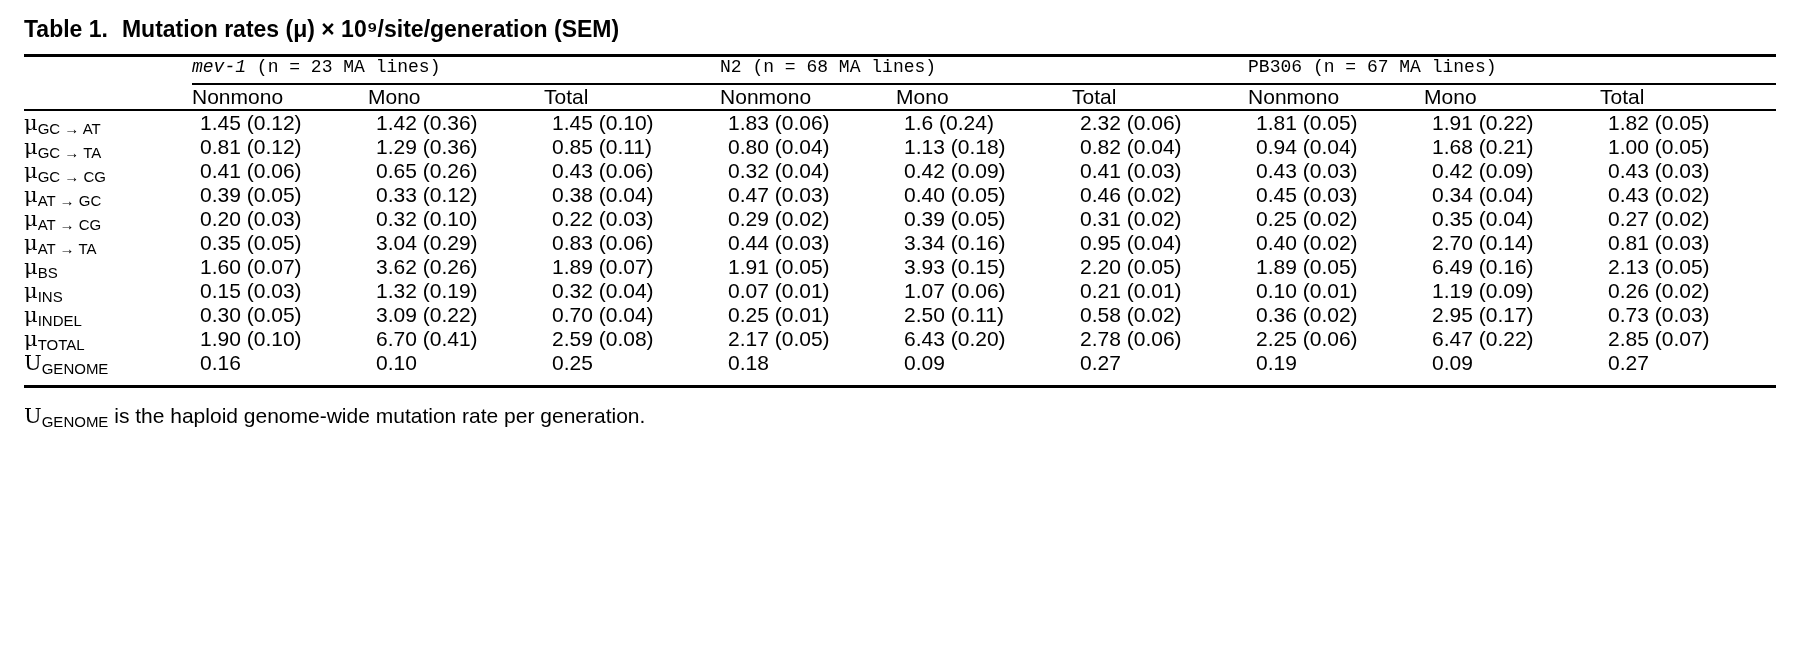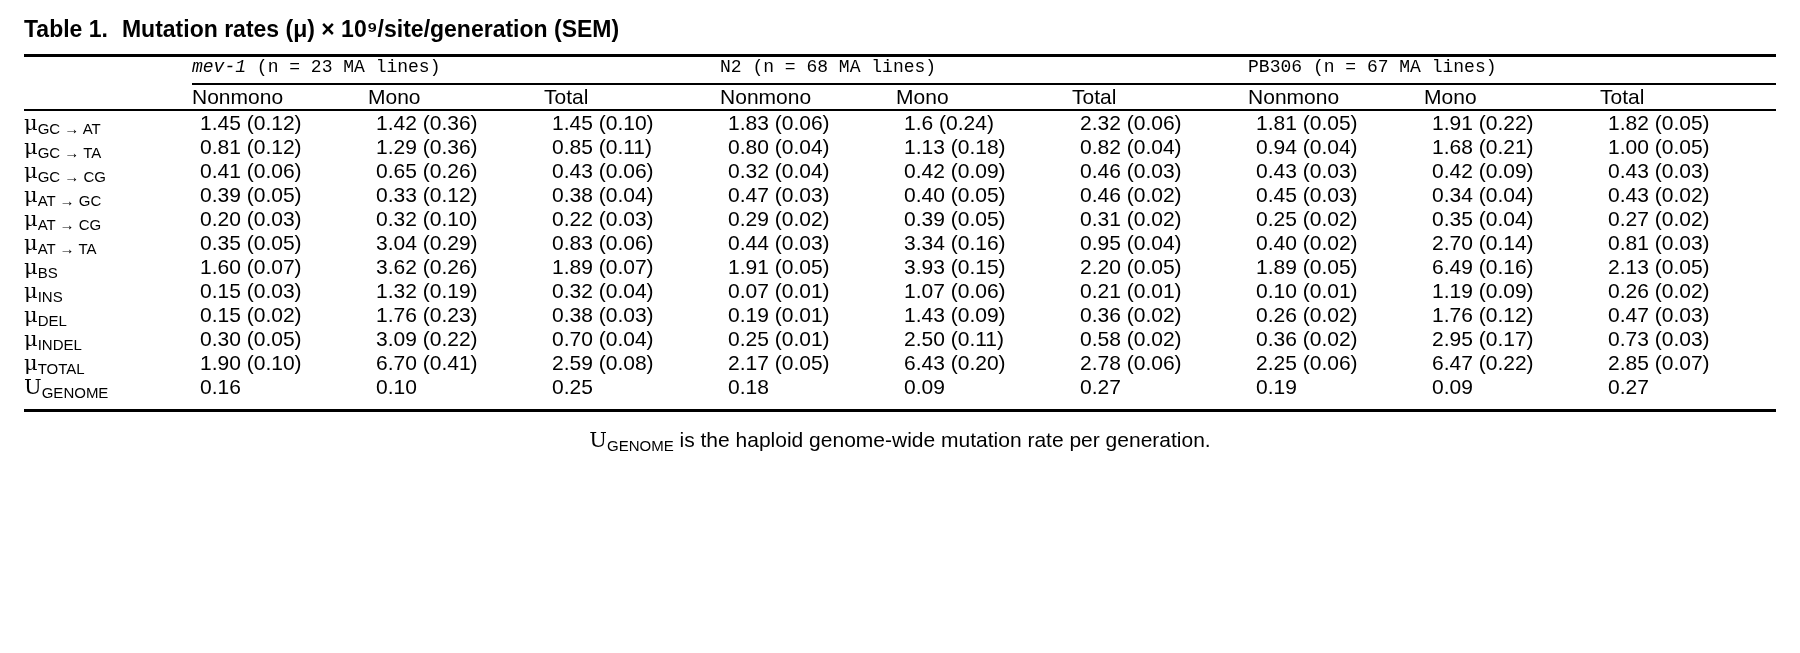--- a/index.html
+++ b/index.html
@@ -116,21 +116,20 @@
   .sub { font-size: 15px; vertical-align: baseline; position: relative; top: 4px; }
   .mu { font-family: "DejaVu Serif", serif; font-style: normal; }
 
   .firstdata td { padding-top: 12px; }
 
   .footnote {
     font-family: "Liberation Sans", sans-serif;
     font-size: 21px;
     padding-top: 16px;
     white-space: nowrap;
-    text-align: center;
   }
   .spacer-before-rule { height: 10px; }
 </style>
 </head>
 <body>
 
 <div class="page">
 
   <div class="caption">
     <span class="cap-label">Table 1.</span><span class="cap-text">Mutation rates (μ) × 10⁹/site/generation (SEM)</span>
@@ -219,21 +218,21 @@
           <td class="val">1.68 (0.21)</td>
           <td class="val">1.00 (0.05)</td>
         </tr>
         <tr class="data-row">
           <td class="rowhead"><span class="mu">μ</span><span class="sub">GC → CG</span></td>
           <td class="val">0.41 (0.06)</td>
           <td class="val">0.65 (0.26)</td>
           <td class="val">0.43 (0.06)</td>
           <td class="val">0.32 (0.04)</td>
           <td class="val">0.42 (0.09)</td>
-          <td class="val">0.46 (0.03)</td>
+          <td class="val">0.41 (0.03)</td>
           <td class="val">0.43 (0.03)</td>
           <td class="val">0.42 (0.09)</td>
           <td class="val">0.43 (0.03)</td>
         </tr>
         <tr class="data-row">
           <td class="rowhead"><span class="mu">μ</span><span class="sub">AT → GC</span></td>
           <td class="val">0.39 (0.05)</td>
           <td class="val">0.33 (0.12)</td>
           <td class="val">0.38 (0.04)</td>
           <td class="val">0.47 (0.03)</td>
@@ -285,32 +284,20 @@
           <td class="val">1.32 (0.19)</td>
           <td class="val">0.32 (0.04)</td>
           <td class="val">0.07 (0.01)</td>
           <td class="val">1.07 (0.06)</td>
           <td class="val">0.21 (0.01)</td>
           <td class="val">0.10 (0.01)</td>
           <td class="val">1.19 (0.09)</td>
           <td class="val">0.26 (0.02)</td>
         </tr>
         <tr class="data-row">
-          <td class="rowhead"><span class="mu">μ</span><span class="sub">DEL</span></td>
-          <td class="val">0.15 (0.02)</td>
-          <td class="val">1.76 (0.23)</td>
-          <td class="val">0.38 (0.03)</td>
-          <td class="val">0.19 (0.01)</td>
-          <td class="val">1.43 (0.09)</td>
-          <td class="val">0.36 (0.02)</td>
-          <td class="val">0.26 (0.02)</td>
-          <td class="val">1.76 (0.12)</td>
-          <td class="val">0.47 (0.03)</td>
-        </tr>
-        <tr class="data-row">
           <td class="rowhead"><span class="mu">μ</span><span class="sub">INDEL</span></td>
           <td class="val">0.30 (0.05)</td>
           <td class="val">3.09 (0.22)</td>
           <td class="val">0.70 (0.04)</td>
           <td class="val">0.25 (0.01)</td>
           <td class="val">2.50 (0.11)</td>
           <td class="val">0.58 (0.02)</td>
           <td class="val">0.36 (0.02)</td>
           <td class="val">2.95 (0.17)</td>
           <td class="val">0.73 (0.03)</td>

